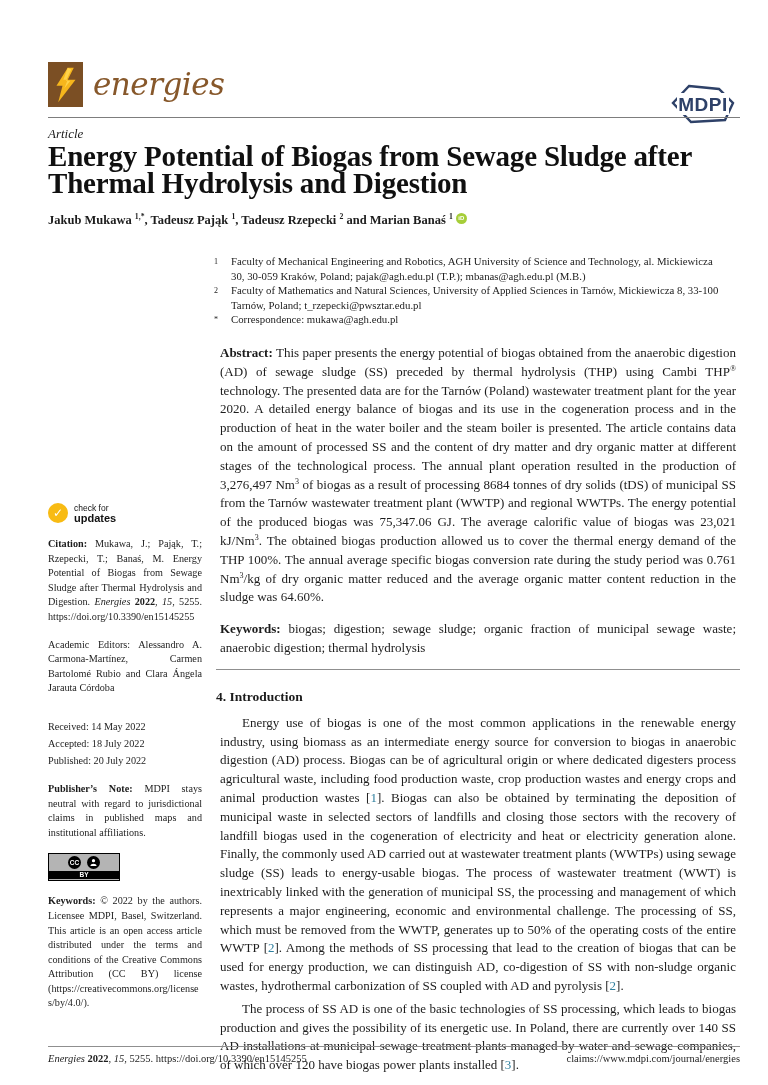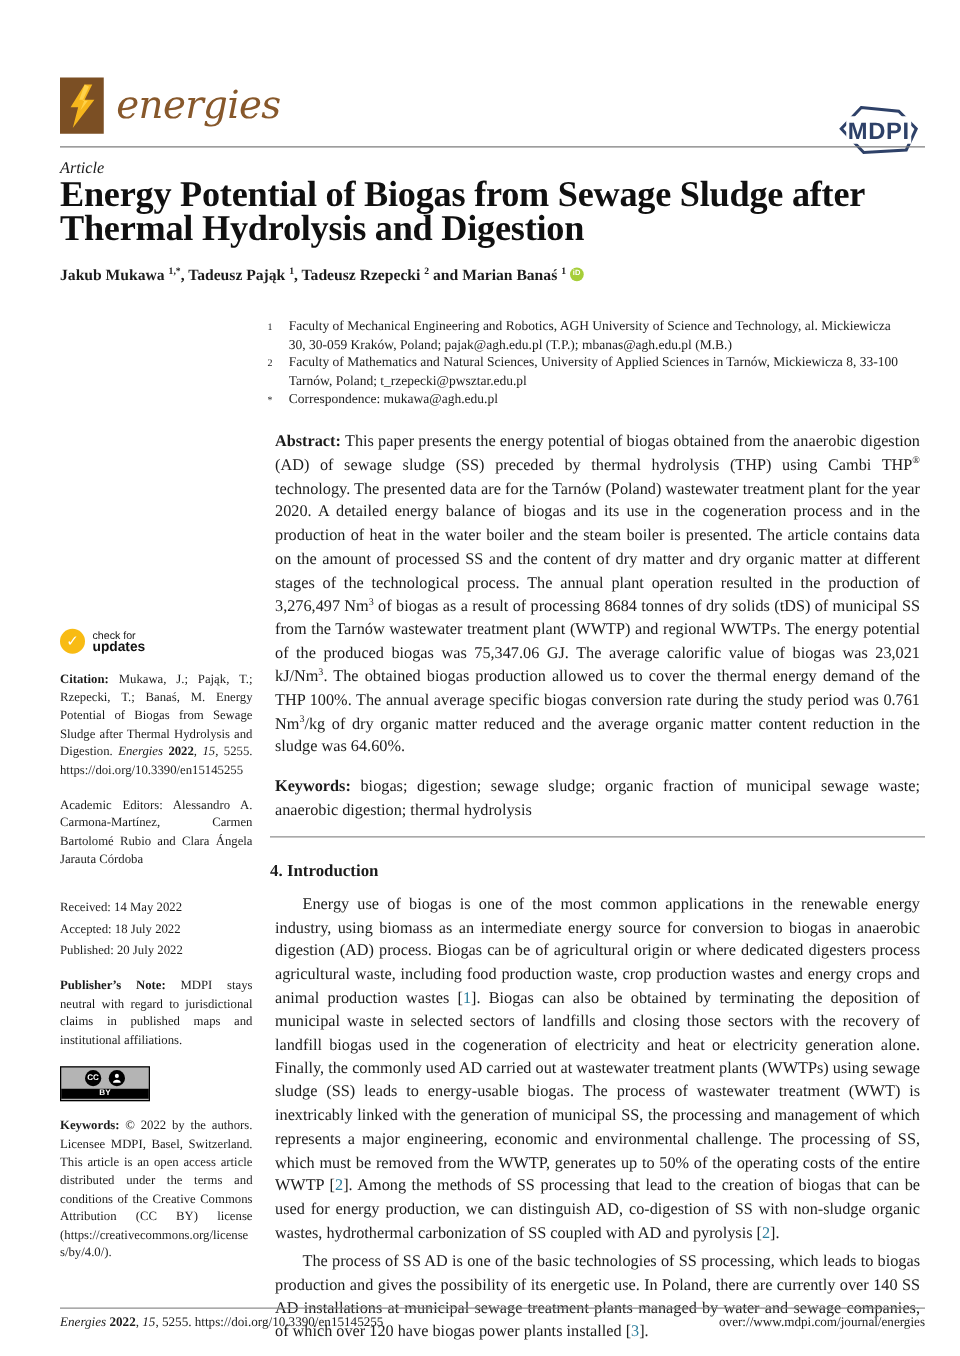--- a/index.html
+++ b/index.html
@@ -165,16 +165,16 @@
         </span>
       </div>
       <div class="cc-bottom">BY</div>
     </div>
     <p class="side-block"><span class="b">Keywords: </span><span>© 2022 by the authors. Licensee MDPI, Basel, Switzerland. This article is an open access article distributed under the terms and conditions of the Creative Commons Attribution (CC BY) license (</span><span>https://creativecommons.org/licenses/by/4.0/</span><span>).</span></p>
   </aside>
 
   <div class="footer-rule"></div>
   <div class="footer">
     <span class="f-left"><span class="i">Energies </span><span class="b">2022</span><span>, </span><span class="i">15</span><span>, 5255. </span><span>https://doi.org/10.3390/en15145255</span></span>
-    <span class="f-right">over://www.mdpi.com/journal/energies</span>
+    <span class="f-right">claims://www.mdpi.com/journal/energies</span>
   </div>
 
 </div>
 
 </body></html>

